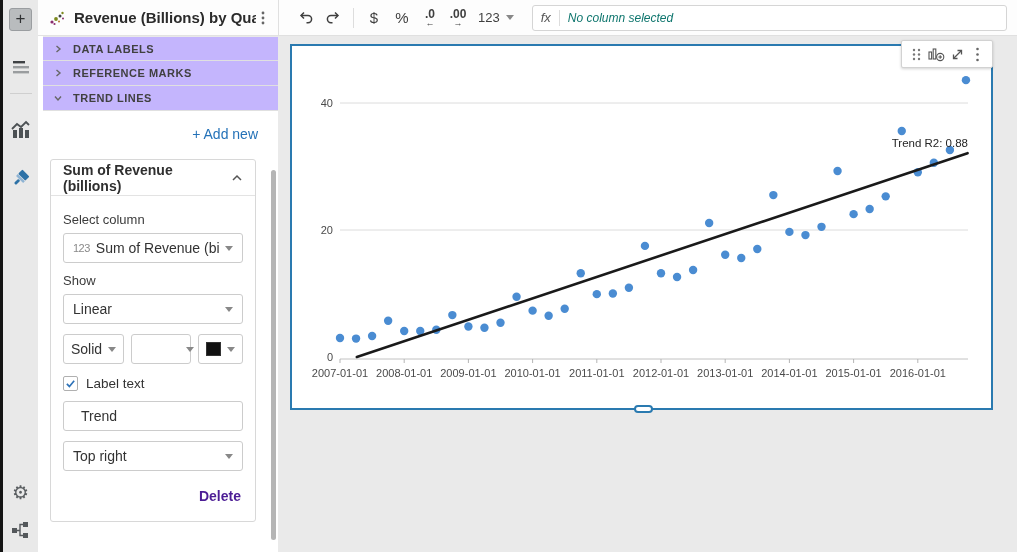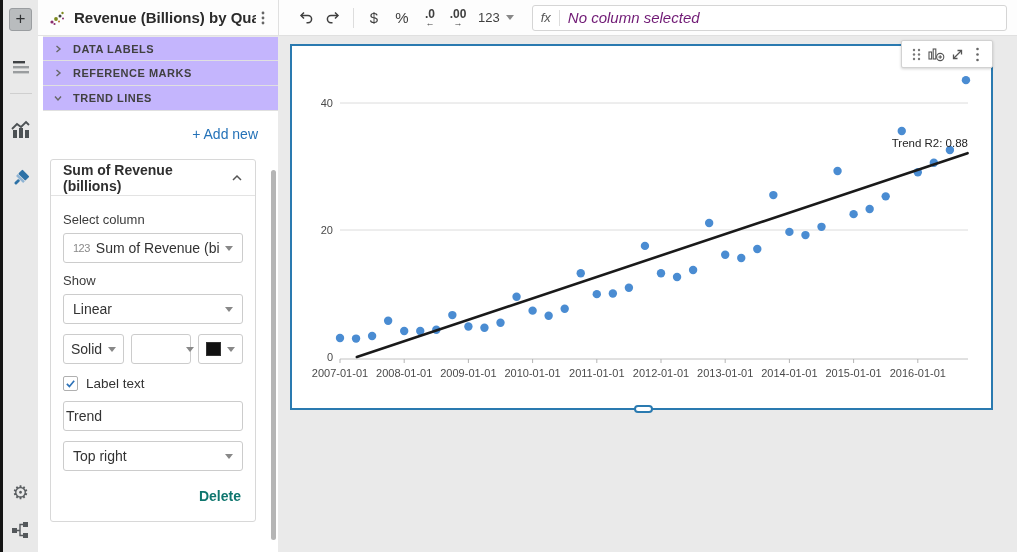--- a/index.html
+++ b/index.html
@@ -35,39 +35,39 @@
   .selectbox { height:30px; border:1px solid #cccccc; border-radius:3px; background:#fff; display:flex; align-items:center; padding:0 9px; cursor:pointer; margin-bottom:10px; }
   .selectbox .sel-text { flex:1; font-size:14px; color:#333; white-space:nowrap; overflow:hidden; }
   .sel-123 { font-size:11px; color:#8a8a8a; margin-right:6px; letter-spacing:-.5px; }
   .caret { width:0; height:0; border-left:4px solid transparent; border-right:4px solid transparent; border-top:5px solid #888; margin-left:6px; flex:0 0 auto; }
   .stroke-row { display:flex; gap:7px; margin:2px 0 12px; }
   .stroke-row .selectbox { margin-bottom:0; padding:0 7px; }
   .swatch { width:14px; height:14px; background:#111; border:1px solid #333; flex:1; max-width:15px; }
   .check-row { display:flex; align-items:center; margin:4px 0 10px; cursor:pointer; }
   .checkbox { width:15px; height:15px; border:1px solid #b0b0b0; border-radius:2px; background:#fff; display:flex; align-items:center; justify-content:center; }
   .check-label { font-size:13.5px; color:#333; margin-left:8px; }
-  .text-input { width:100%; height:30px; border:1px solid #cccccc; border-radius:3px; font-size:14px; color:#333; padding:0 2px; font-family:"Liberation Sans",sans-serif; margin-bottom:10px; }
+  .text-input { width:100%; height:30px; border:1px solid #cccccc; border-radius:3px; font-size:14px; color:#333; padding:0 17px; font-family:"Liberation Sans",sans-serif; margin-bottom:10px; }
   .delete-row { text-align:right; padding:6px 2px 4px 0; }
-  .delete-link { color:#0f766e; font-size:14px; font-weight:700; cursor:pointer; }
+  .delete-link { color:#4c1d95; font-size:14px; font-weight:700; cursor:pointer; }
   .scroll-thumb { position:absolute; right:2px; top:134px; width:5px; height:370px; background:#b5b5b5; border-radius:3px; }
 
   
   .main { flex:1; display:flex; flex-direction:column; min-width:0; }
   .toolbar { height:36px; background:#fdfdfd; border-bottom:1px solid #e0e0e0; border-left:1px solid #e0e0e0; display:flex; align-items:center; padding:0 10px 0 14px; }
   .tb-icon { display:flex; align-items:center; justify-content:center; min-width:24px; height:26px; margin-right:4px; cursor:pointer; color:#3f3f3f; }
   .tb-divider { width:1px; height:20px; background:#ddd; margin:0 8px 0 4px; }
   .tb-text { font-size:15px; color:#3f3f3f; }
   .dec-icon { display:flex; flex-direction:column; align-items:center; line-height:1; }
   .dec-top { font-size:12px; color:#3f3f3f; font-weight:700; }
   .dec-arrow { font-size:9px; color:#3f3f3f; margin-top:-1px; }
   .tb-123 { display:flex; align-items:center; font-size:13px; color:#3f3f3f; cursor:pointer; margin:0 6px 0 4px; }
   .formula-box { flex:1; max-width:494px; height:26px; border:1px solid #d5d5d5; border-radius:3px; background:#fff; display:flex; align-items:center; margin-left:12px; padding:0 8px; }
   .fx-label { font-style:italic; font-size:13px; color:#555; }
   .fx-divider { width:1px; height:16px; background:#ddd; margin:0 8px; }
-  .formula-placeholder { font-style:italic; font-size:15px; color:#701a75; }
+  .formula-placeholder { font-style:italic; font-size:12px; color:#0f766e; }
 
   .canvas { flex:1; background:#eaeaea; position:relative; }
   .widget-frame { position:absolute; left:12px; top:8px; width:703px; height:366px; border:2px solid #2a7ab0; background:#fff; }
   .chart-svg { display:block; width:699px; height:362px; }
   .hover-toolbar { position:absolute; left:623px; top:4px; width:92px; height:28px; background:#fff; border:1px solid #d2d2d2; border-radius:2px; box-shadow:0 1px 3px rgba(0,0,0,.18); display:flex; align-items:center; justify-content:space-around; padding:0 4px; z-index:5; }
   .ht-icon { display:flex; align-items:center; justify-content:center; width:18px; height:22px; cursor:pointer; }
   .resize-pill { position:absolute; left:356px; top:369px; width:19px; height:8px; background:#fff; border:2px solid #2a7ab0; border-radius:5px; cursor:ns-resize; z-index:4; }
 
   svg { overflow:visible; }
   svg text { font-family:"Liberation Sans",sans-serif; }

